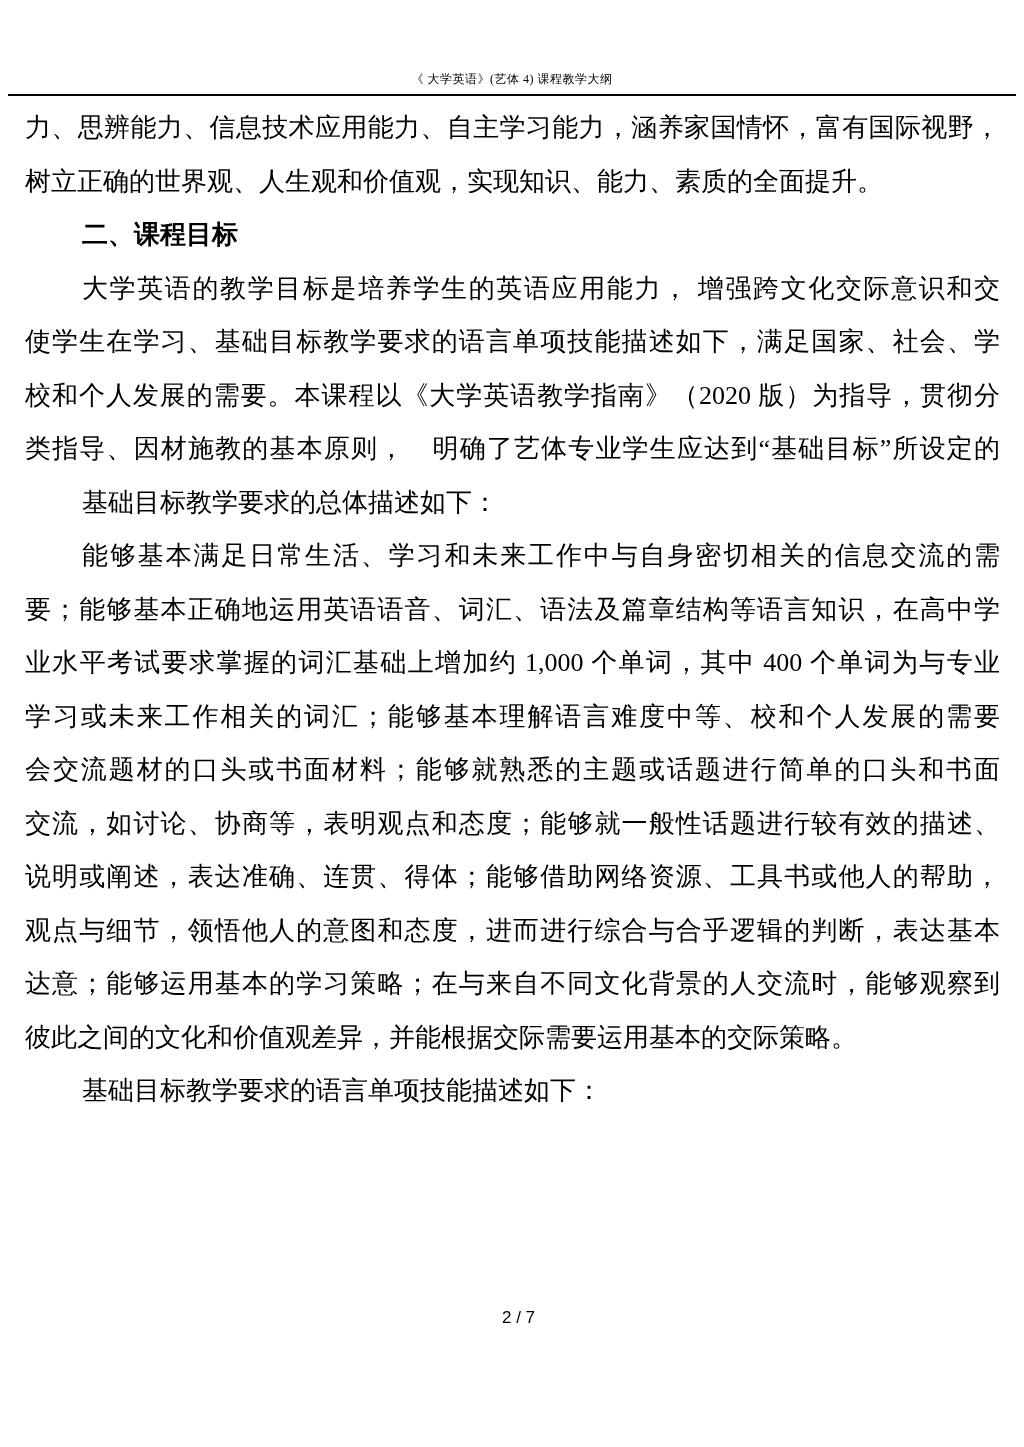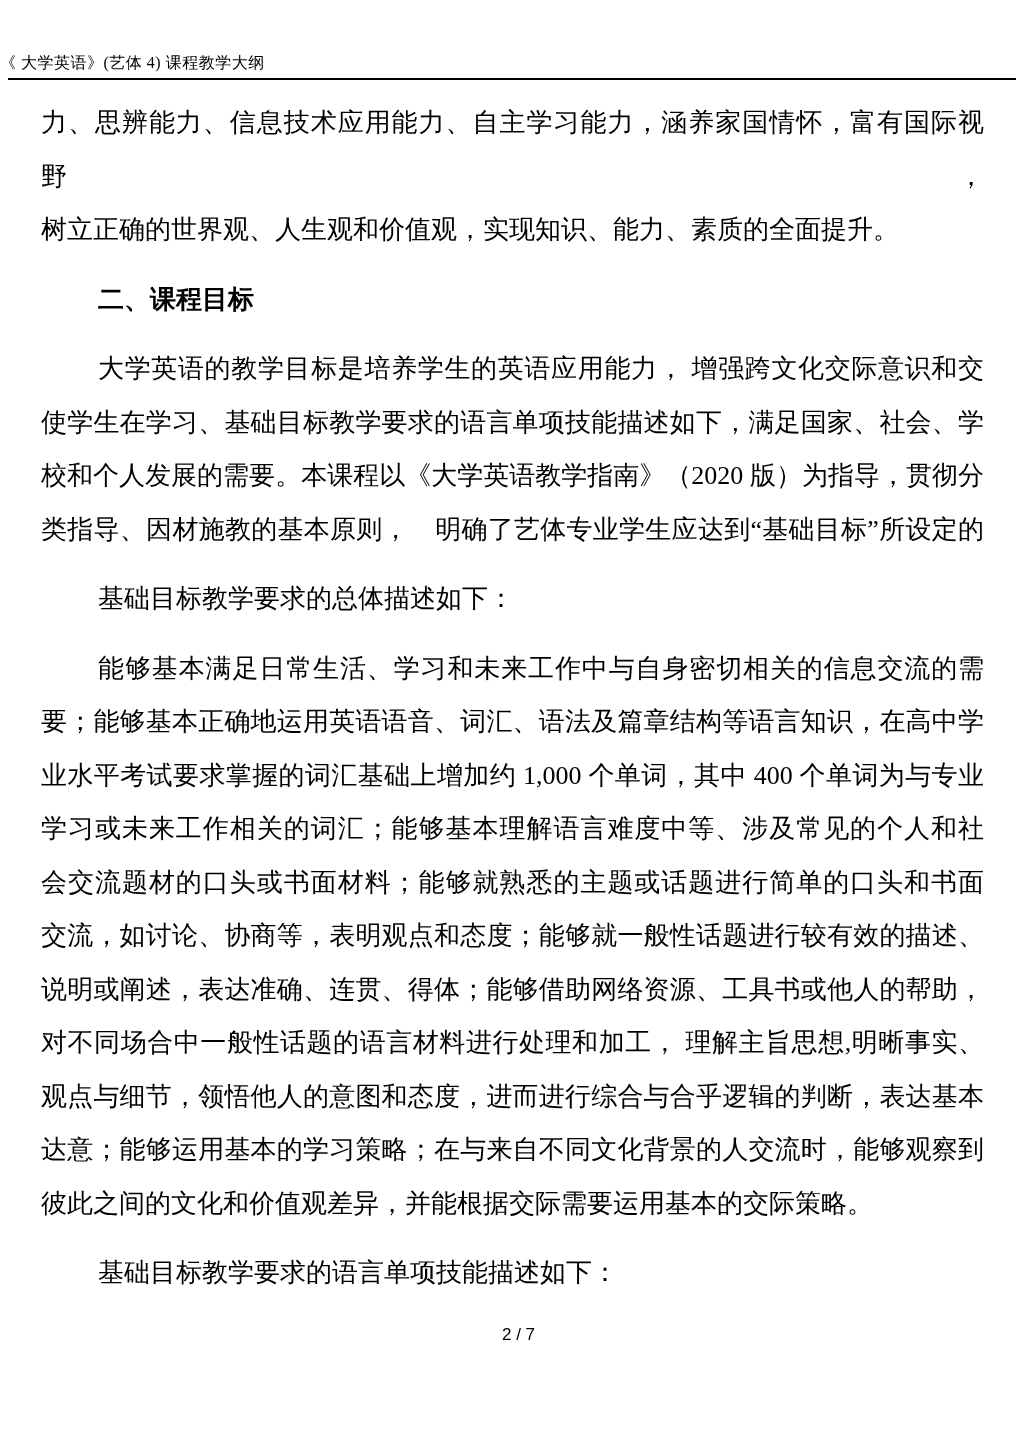--- a/index.html
+++ b/index.html
@@ -7,36 +7,36 @@
   .page {
     position: relative;
     width: 1024px;
     height: 1447px;
     background: #ffffff;
     color: #000000;
     font-family: "Liberation Serif", "DejaVu Serif", serif;
     overflow: hidden;
   }
   .header-title {
-    padding-top: 52px;
-    font-size: 16px;
+    padding-top: 68px;
+    font-size: 12px;
     line-height: 22px;
-    text-align: left;
+    text-align: center;
     letter-spacing: 0.5px;
   }
   .header-rule {
     margin: 4px 8px 0 8px;
     border-top: 2px solid #000000;
     height: 0;
   }
   .doc-body {
     margin: 5px 24px 0 25px;
     font-size: 26px;
   }
-  .block { margin: 16px; }
+  .block { margin: 0; }
   .line {
     line-height: 53.5px;
     text-align: justify;
     text-align-last: justify;
     text-justify: inter-character;
     white-space: normal;
   }
   .line.last { text-align-last: left; }
   .block.indent .line.first { text-indent: 57px; }
   .block.heading .line {
@@ -45,21 +45,20 @@
   }
   .footer {
     position: absolute;
     top: 1305px;
     left: 13px;
     right: 0;
     text-align: center;
     font-size: 17px;
     line-height: 26px;
     font-family: "Liberation Sans", "DejaVu Sans", sans-serif;
-    margin-top: 17px;
   }
 </style>
 </head>
 <body>
 
 <div class="page">
   <div class="header">
     <div class="header-title">《 大学英语》(艺体 4) 课程教学大纲</div>
     <div class="header-rule"></div>
   </div>
@@ -78,25 +77,24 @@
         <div class="line">校和个人发展的需要。本课程以《大学英语教学指南》（2020 版）为指导，贯彻分</div>
         <div class="line">类指导、因材施教的基本原则，　明确了艺体专业学生应达到“基础目标”所设定的</div>
       </div>
       <div class="block paragraph indent">
         <div class="line first last">基础目标教学要求的总体描述如下：</div>
       </div>
       <div class="block paragraph indent">
         <div class="line first">能够基本满足日常生活、学习和未来工作中与自身密切相关的信息交流的需</div>
         <div class="line">要；能够基本正确地运用英语语音、词汇、语法及篇章结构等语言知识，在高中学</div>
         <div class="line">业水平考试要求掌握的词汇基础上增加约 1,000 个单词，其中 400 个单词为与专业</div>
-        <div class="line">学习或未来工作相关的词汇；能够基本理解语言难度中等、涉及常见的个人和社</div>
+        <div class="line">学习或未来工作相关的词汇；能够基本理解语言难度中等、校和个人发展的需要</div>
         <div class="line">会交流题材的口头或书面材料；能够就熟悉的主题或话题进行简单的口头和书面</div>
         <div class="line">交流，如讨论、协商等，表明观点和态度；能够就一般性话题进行较有效的描述、</div>
         <div class="line">说明或阐述，表达准确、连贯、得体；能够借助网络资源、工具书或他人的帮助，</div>
-        <div class="line">对不同场合中一般性话题的语言材料进行处理和加工， 理解主旨思想,明晰事实、</div>
         <div class="line">观点与细节，领悟他人的意图和态度，进而进行综合与合乎逻辑的判断，表达基本</div>
         <div class="line">达意；能够运用基本的学习策略；在与来自不同文化背景的人交流时，能够观察到</div>
         <div class="line last">彼此之间的文化和价值观差异，并能根据交际需要运用基本的交际策略。</div>
       </div>
       <div class="block paragraph indent">
         <div class="line first last">基础目标教学要求的语言单项技能描述如下：</div>
       </div>
     </div>
 
   <div class="footer">

